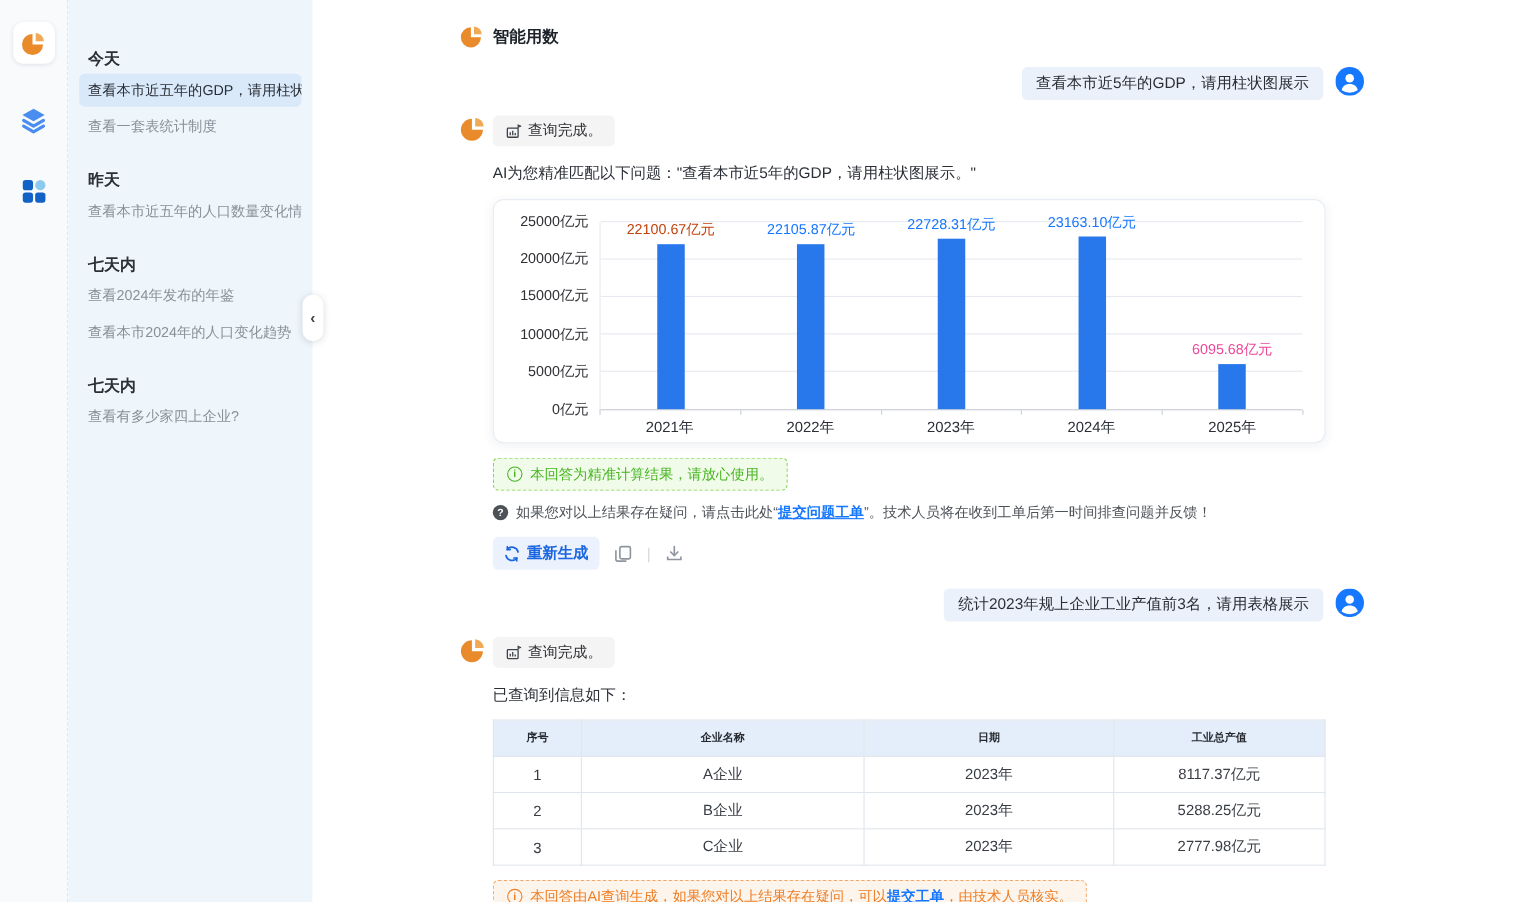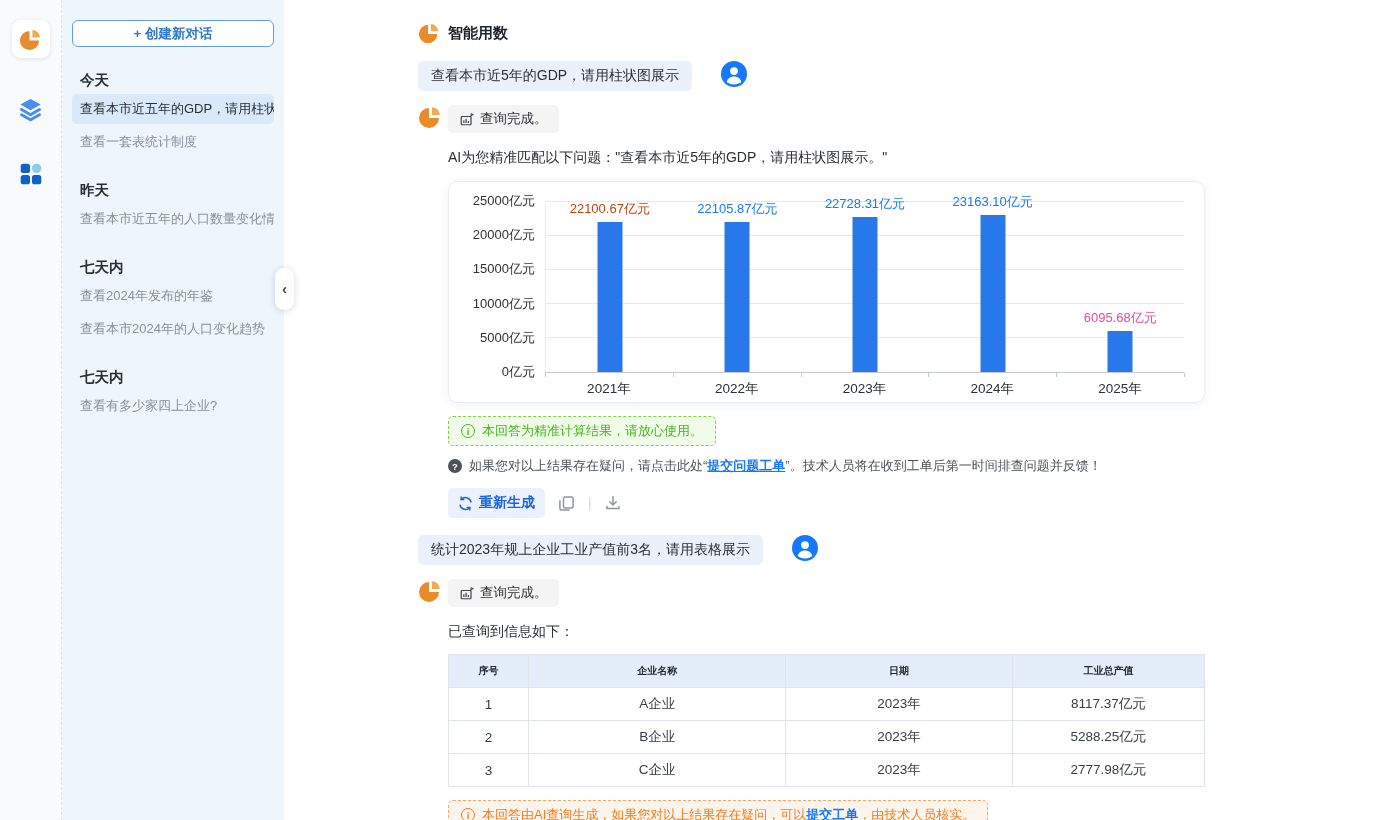--- a/index.html
+++ b/index.html
@@ -28,21 +28,21 @@
                      border-radius:9px; box-shadow:0 1px 7px rgba(30,50,80,.18); display:flex;
                      align-items:center; justify-content:center; cursor:pointer;
                      color:#3d434b; font-size:14px; font-weight:700; z-index:5; }
 
   
   .main { flex:1; padding:22px 0 0 134px; }
   .page-header { display:flex; align-items:center; gap:8px; }
   .page-title { font-size:15px; font-weight:700; color:#1f2329; }
   .thread { width:822px; position:relative; }
 
-  .user-row { display:flex; justify-content:flex-start; align-items:flex-start; gap:29px; margin-top:17px; }
+  .user-row { display:flex; justify-content:flex-end; align-items:flex-start; gap:11px; margin-top:17px; }
   .user-bubble { background:#ebf1fa; border-radius:5px; padding:6px 13px; font-size:14px; color:#2b2f36; }
   .user-avatar { width:26px; height:26px; flex-shrink:0; }
 
   .ai-block { position:relative; padding-left:30px; margin-top:14px; }
   .ai-avatar { position:absolute; left:0; top:0; }
 
   .status-badge { display:inline-flex; align-items:center; gap:6px; background:#f4f4f5; border-radius:5px;
                   padding:5px 11px; font-size:13.5px; color:#303136; }
   .intro-text { margin:16px 0 0 30px; font-size:14px; color:#2b2f36; }
 
@@ -121,21 +121,20 @@
       <svg width="26" height="26" viewBox="0 0 24 24">
         <rect x="2.5" y="2.5" width="8.6" height="8.6" rx="2.4" fill="#1261c4"></rect>
         <rect x="12.9" y="2.5" width="8.6" height="8.6" rx="4.3" fill="#8ec9f0"></rect>
         <rect x="2.5" y="12.9" width="8.6" height="8.6" rx="2.4" fill="#1261c4"></rect>
         <rect x="12.9" y="12.9" width="8.6" height="8.6" rx="2.4" fill="#1261c4"></rect>
       </svg>
     </div>
   </aside>
 
   <aside class="sidebar">
-    <button class="new-chat">+ 创建新对话</button>
     <div id="sidebar-groups">
         <div class="group-title">今天</div>
         <div class="side-item active">查看本市近五年的GDP，请用柱状图...</div>
         <div class="side-item">查看一套表统计制度</div>
         <div class="group-title">昨天</div>
         <div class="side-item">查看本市近五年的人口数量变化情况</div>
         <div class="group-title">七天内</div>
         <div class="side-item">查看2024年发布的年鉴</div>
         <div class="side-item">查看本市2024年的人口变化趋势</div>
         <div class="group-title">七天内</div>

